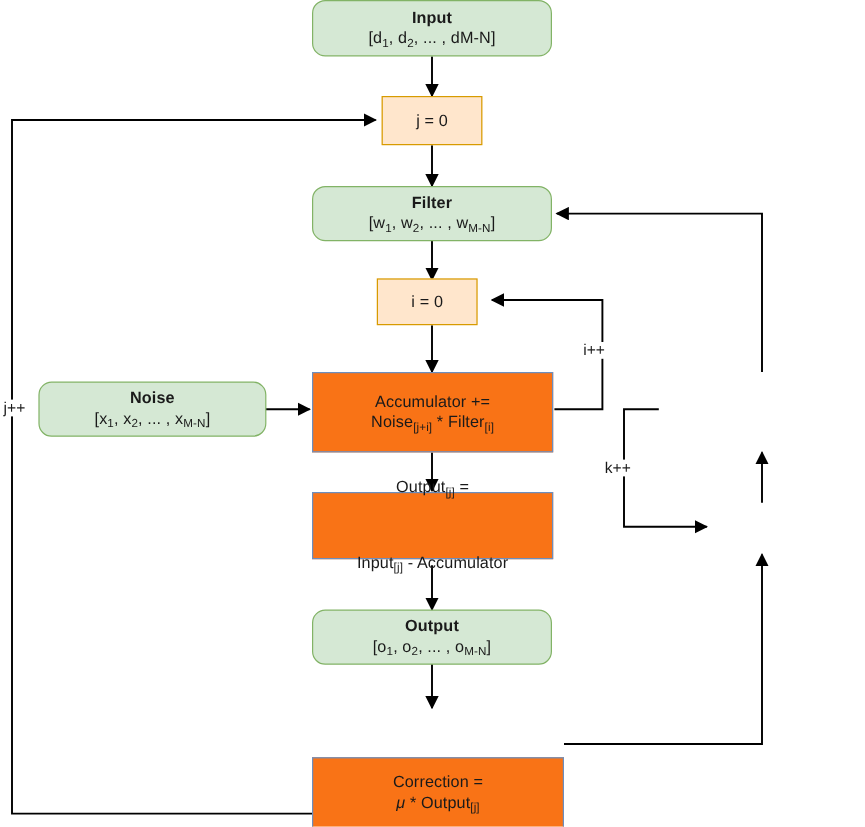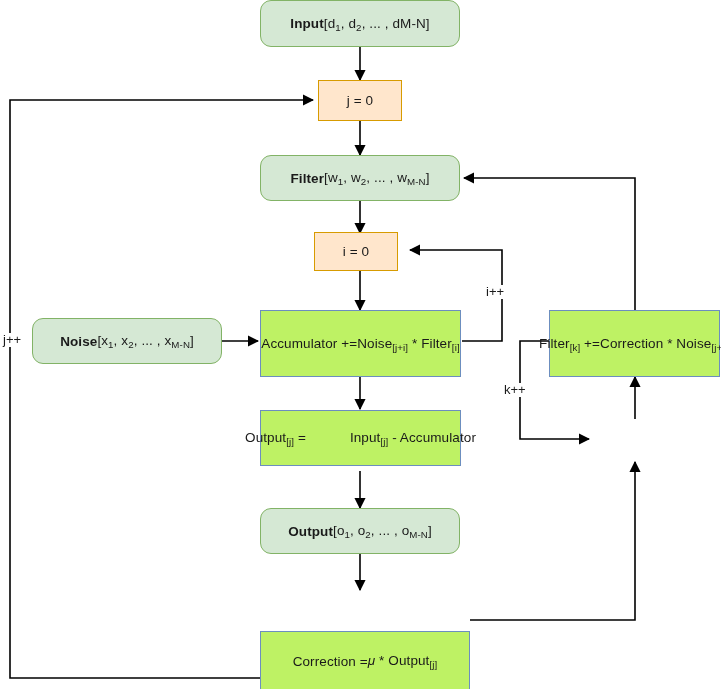--- a/index.html
+++ b/index.html
@@ -22,21 +22,21 @@
     left: 0;
     top: 0;
     width: 721px;
     height: 689px;
     pointer-events: none;
   }
   .node {
     position: absolute;
     box-sizing: border-box;
     display: flex;
-    flex-direction: row;
+    flex-direction: column;
     align-items: center;
     justify-content: center;
     text-align: center;
     font-size: 13.5px;
     line-height: 17px;
     color: #1a1a1a;
     letter-spacing: 0.1px;
   }
   .node .ln { display: block; white-space: nowrap; }
   .node .ttl { font-weight: bold; }
@@ -44,21 +44,21 @@
     background: #d5e8d4;
     border: 1px solid #82b366;
     border-radius: 11px;
   }
   .orange {
     background: #ffe6cc;
     border: 1px solid #d79b00;
     text-align: right;
   }
   .blue {
-    background: #bef264;
+    background: #f97316;
     border: 1px solid #6c8ebf;
   }
   .edge-label {
     position: absolute;
     font-size: 13px;
     line-height: 14px;
     color: #1a1a1a;
     background: #ffffff;
     padding: 0 1px;
     white-space: nowrap;
@@ -150,23 +150,19 @@
   <div class="node green" style="left:260px; top:508px; width:200px; height:46px;">
     <span class="ln ttl">Output</span>
     <span class="ln"><span>[o</span><sub>1</sub><span>, o</span><sub>2</sub><span>, ... , o</span><sub>M-N</sub><span>]</span></span>
   </div>
 
   <div class="node blue" style="left:260px; top:591px; width:210px; height:60px;margin-top:40px;">
     <span class="ln">Correction =</span>
     <span class="ln"><span class="mu">μ</span><span> * Output</span><sub>[j]</sub></span>
   </div>
 
-  <div class="node blue" style="left:549px; top:310px; width:171px; height:67px;">
-    <span class="ln"><span>Filter</span><sub>[k]</sub><span> +=</span></span>
-    <span class="ln"><span>Correction * Noise</span><sub>[j+k]</sub></span>
-  </div>
 
 
   <div class="edge-label" style="left:2px; top:333px;">j++</div>
   <div class="edge-label" style="left:485px; top:285px;">i++</div>
   <div class="edge-label" style="left:503px; top:383px;">k++</div>
 
 </div>
 
 </body></html>

